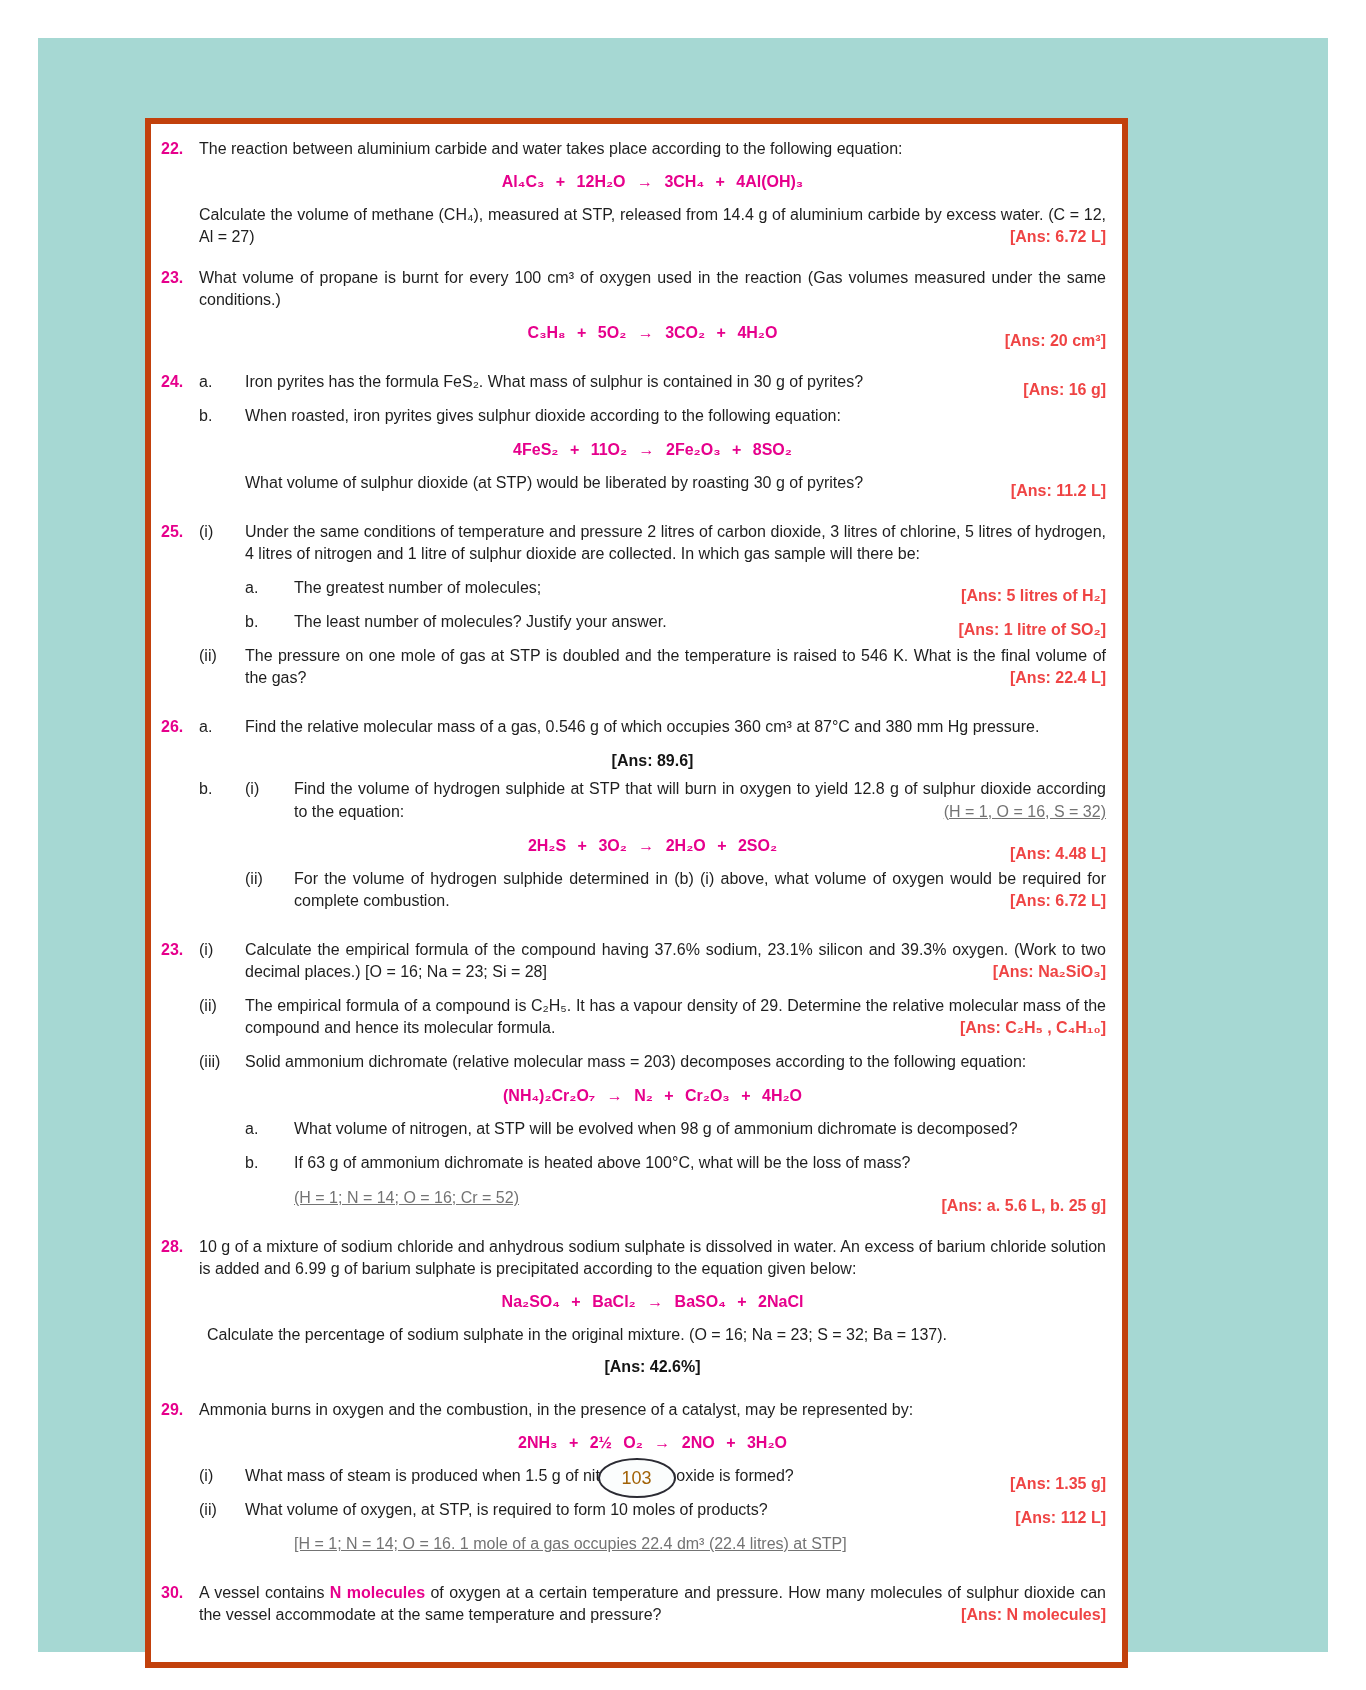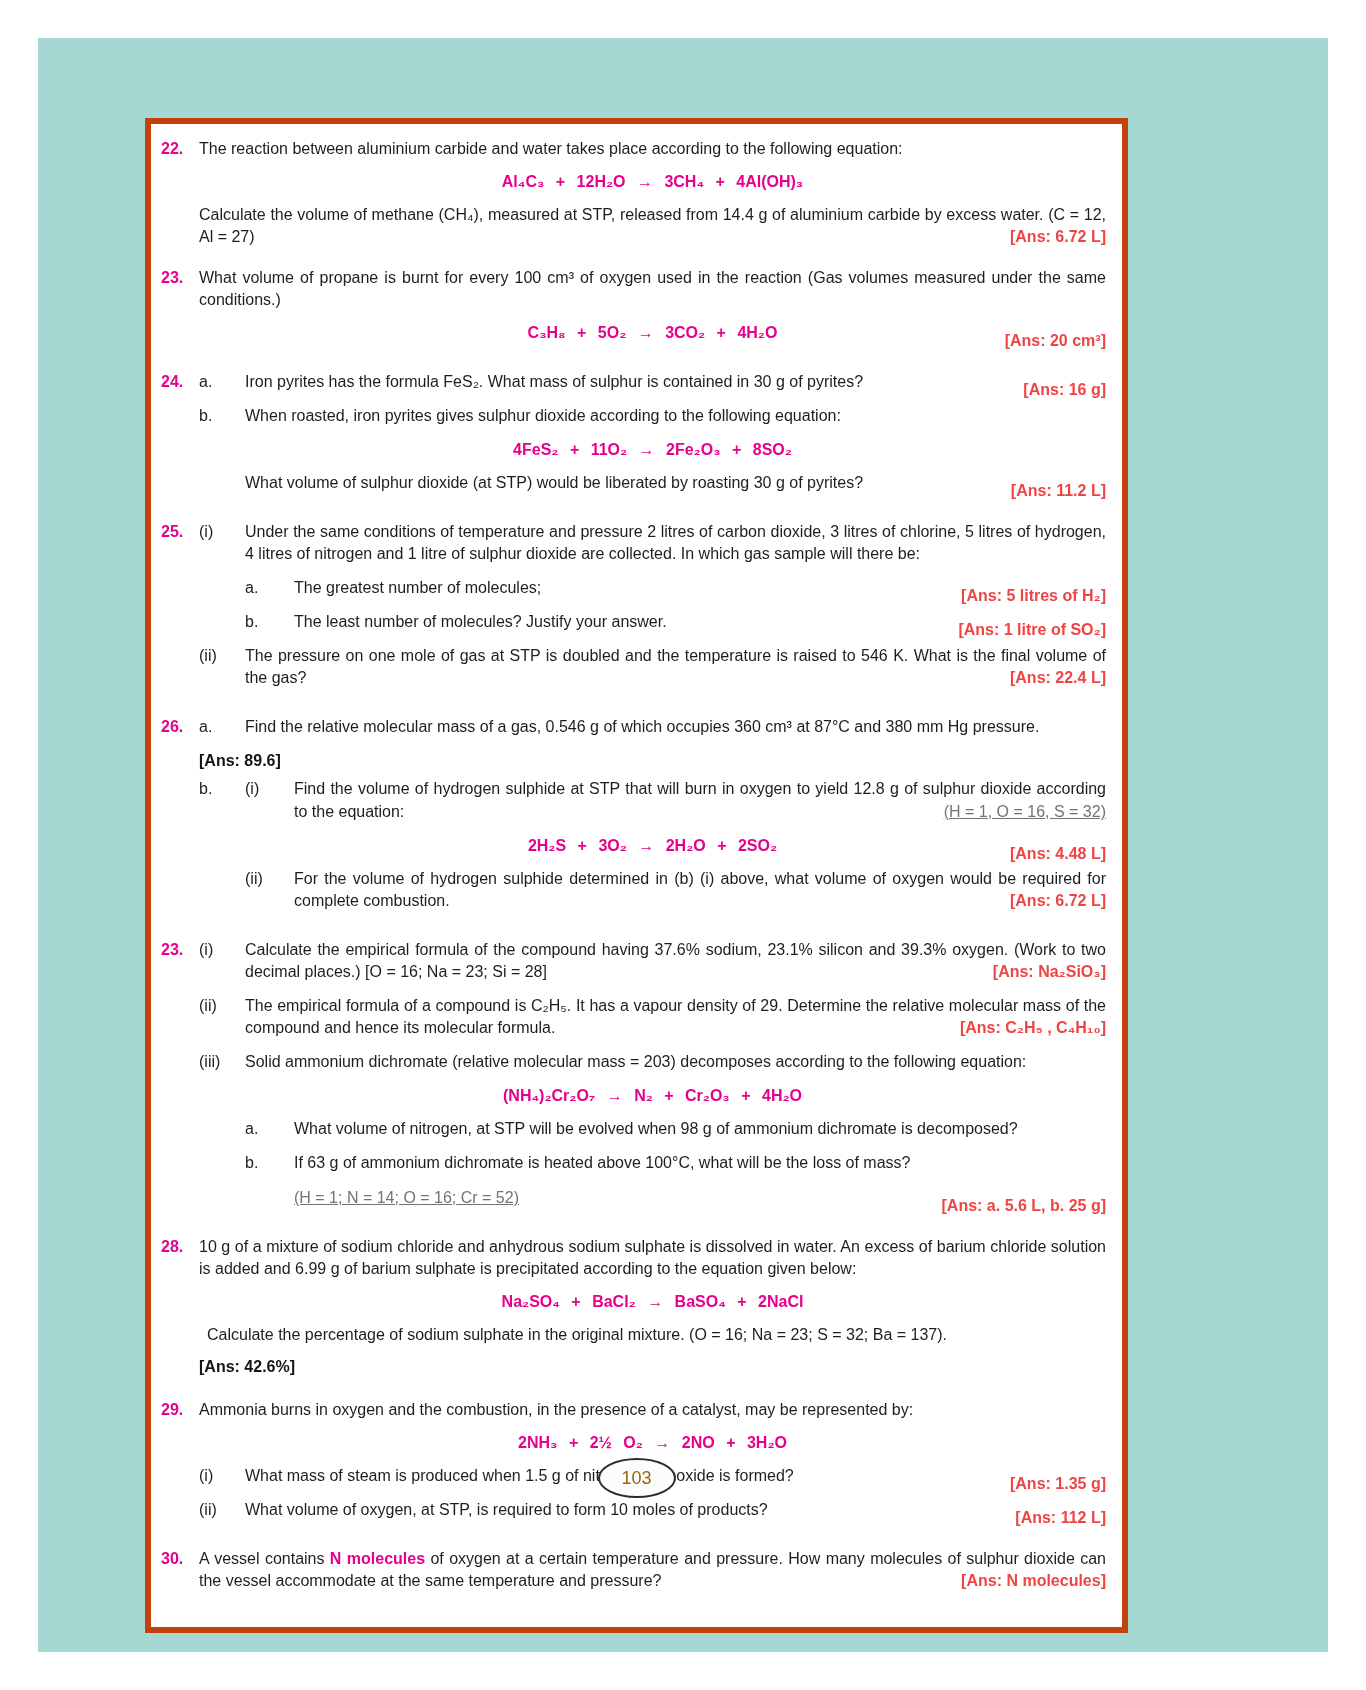--- a/index.html
+++ b/index.html
@@ -38,21 +38,21 @@
     text-align: center;
     color: #e6008c;
     font-weight: 700;
     margin: 11px 0 11px 0;
     word-spacing: 7px;
   }
   .ans { font-weight: 700; color: #ef4444; }
   .data { color: #737373; font-weight: 400; text-decoration: underline; }
   .tr { position: absolute; right: 0; top: 8px; word-spacing: normal; }
   .br { position: absolute; right: 0; bottom: 0; word-spacing: normal; }
-  .ansline { text-align: left; font-weight: 700; color: #141414; margin: 10px 0 6px 0; }
+  .ansline { text-align: center; font-weight: 700; color: #141414; margin: 10px 0 6px 0; }
   .sub  { display: flex; margin-bottom: 12px; }
   .sm   { width: 46px; flex-shrink: 0; }
   .sb   { flex: 1; min-width: 0; text-align: justify; }
   .sub2 { display: flex; margin-left: 46px; margin-bottom: 12px; }
   .sm2  { width: 49px; flex-shrink: 0; }
   .sub2i { display: flex; }
   .dataline { padding-left: 95px; position: relative; margin-bottom: 12px; }
   .ind8 { padding-left: 8px; }
   .hl { color: #e6008c; font-weight: 700; }
   .page-oval-wrap {
@@ -208,20 +208,21 @@
       <p class="t">Ammonia burns in oxygen and the combustion, in the presence of a catalyst, may be represented by:</p>
       <div class="eq"><span>2NH₃ + 2½ O₂ → 2NO + 3H₂O</span></div>
       <div class="sub">
         <div class="sm">(i)</div>
         <div class="sb rel"><span>What mass of steam is produced when 1.5 g of nitrogen monoxide is formed?</span><span class="ans tr">[Ans: 1.35 g]</span></div>
       </div>
       <div class="sub">
         <div class="sm">(ii)</div>
         <div class="sb rel"><span>What volume of oxygen, at STP, is required to form 10 moles of products?</span><span class="ans tr">[Ans: 112 L]</span></div>
       </div>
+      <div class="dataline"><span class="data">[H = 1; N = 14; O = 16. 1 mole of a gas occupies 22.4 dm³ (22.4 litres) at STP]</span></div>
     </div>
   </div>
 
   <div class="q">
     <div class="qn">30.</div>
     <div class="qb">
       <p class="t rel"><span>A vessel contains </span><span class="hl">N molecules</span><span> of oxygen at a certain temperature and pressure. How many molecules of sulphur dioxide can the vessel accommodate at the same temperature and pressure?</span><span class="ans br">[Ans: N molecules]</span></p>
     </div>
   </div>
 

